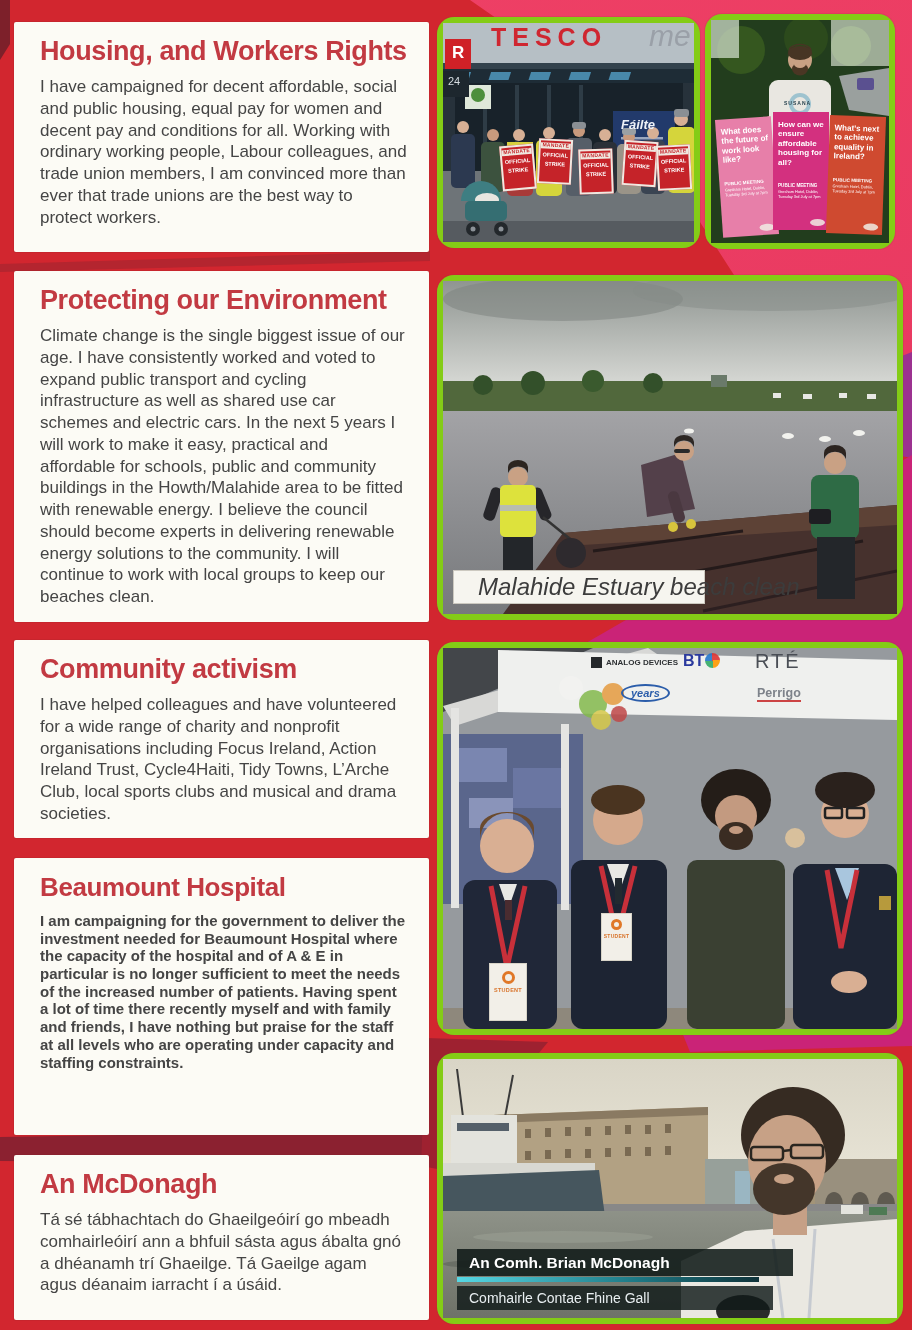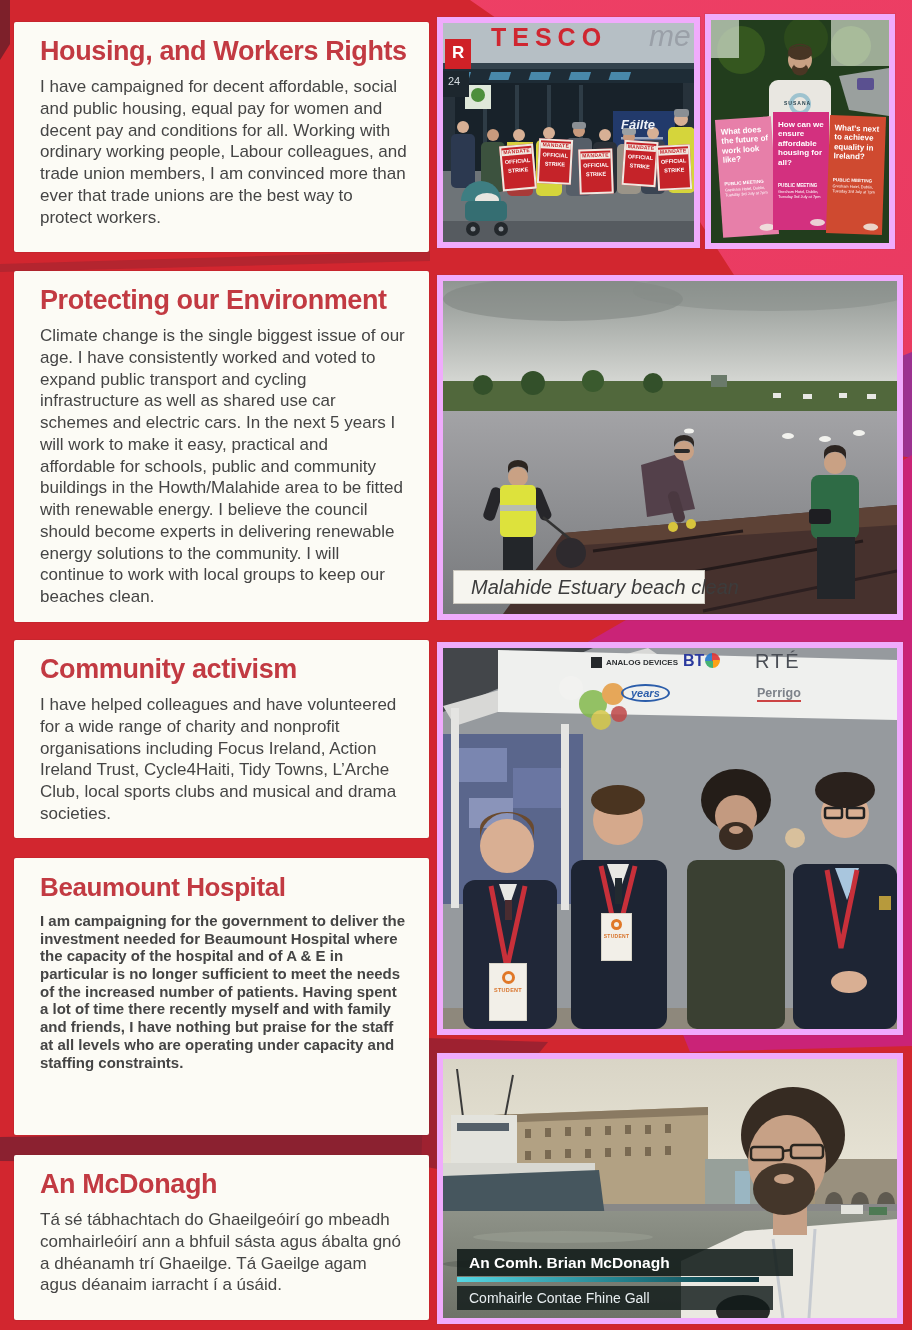--- a/index.html
+++ b/index.html
@@ -18,21 +18,21 @@
 
   
   .tbox { position:absolute; left:14px; width:415px; background:#fcfbf5; border-radius:2px;
           padding:12px 22px 0 26px; overflow:hidden; box-shadow:0 0 0 1px rgba(120,30,30,.12); }
   .tbox h2 { font-size:27px; font-weight:bold; color:#c23a42; letter-spacing:-0.4px; margin:2px 0 9px; }
   .tbox p  { font-size:17px; line-height:1.28; color:#454545; }
   .tbox.compact h2 { font-size:26px; }
   .tbox.compact p  { font-size:15px; line-height:1.18;font-weight:bold; }
 
   
-  .photo { position:absolute; background:#f0abfc; padding:6px; box-shadow:0 0 0 1px rgba(150,60,60,.15); }
+  .photo { position:absolute; background:#84cc16; padding:6px; box-shadow:0 0 0 1px rgba(150,60,60,.15);border-radius:17px; }
   .photo-inner { position:relative; width:100%; height:100%; overflow:hidden; background:#888; }
   .photo-inner svg { position:absolute; inset:0; width:100%; height:100%; display:block; }
   .ov { position:absolute; white-space:nowrap; }
 
   
   .tesco-sign { left:48px; top:0; font-size:25px; font-weight:800; letter-spacing:6px; color:#cf2630; }
   .tesco-me   { left:206px; top:-4px; font-size:30px; font-style:italic; color:#9aa0a8; }
   .sign-r  { left:9px;  top:20px; font-size:17px; font-weight:bold; color:#fff; }
   .sign-24 { left:5px;  top:52px; font-size:11px; color:#d6dde2; }
   .failte  { left:178px; top:94px; font-size:13px; font-weight:bold; font-style:italic; color:#eef2f8; }
@@ -47,22 +47,22 @@
   .poster .meeting { display:block; font-size:4.6px; font-weight:bold; padding:0 5px; margin-top:16px; }
   .poster .details { display:block; font-size:3.9px; line-height:1.35; padding:1px 5px 0 5px; white-space:normal; }
   .poster .labour-oval { position:absolute; bottom:4px; right:4px; width:15px; height:7px; border-radius:50%; background:#f0ece4; opacity:.85; }
   .poster1 { left:8px;  top:98px;  background:#e77fa9; transform:rotate(-4deg); }
   .poster2 { left:62px; top:92px;  background:#d3307f; }
   .poster3 { left:117px;top:96px;  background:#cf4a30; transform:rotate(2deg); }
   .tshirt-logo { left:73px; top:80px; font-size:5px; font-weight:bold; letter-spacing:1px; color:#27424e; }
 
   
   .malahide-caption { left:10px; bottom:10px; width:252px; height:34px; background:#f6f5ef;
-        border:1px solid #ccc9c0; font-style:italic; font-size:20px; color:#3c3c3c;
-        line-height:32px; padding-left:17px; }
+        border:1px solid #ccc9c0; font-style:italic; font-size:24px; color:#3c3c3c;
+        line-height:32px; padding-left:24px; }
 
   
   .lg { color:#444; }
   .lg-analog  { left:163px; top:10px; font-size:8px;  font-weight:bold; color:#2e3134; }
   .analog-box { position:absolute; left:148px; top:9px; width:11px; height:11px; background:#25282b; }
   .lg-bt      { left:240px; top:4px;  font-size:16px; font-weight:bold; color:#2b3a9e; }
   .globe      { position:absolute; left:262px; top:5px; width:15px; height:15px; border-radius:50%;
                 background:conic-gradient(#d33 0 25%,#f90 25% 50%,#3a6 50% 75%,#27c 75% 100%); opacity:.9; }
   .lg-rte     { left:312px; top:2px;  font-size:20px; color:#4a4e55; letter-spacing:2px; }
   .pinwheel   { position:absolute; left:116px; top:28px; width:24px; height:24px; border-radius:50%; background:#f2f2f0; }

